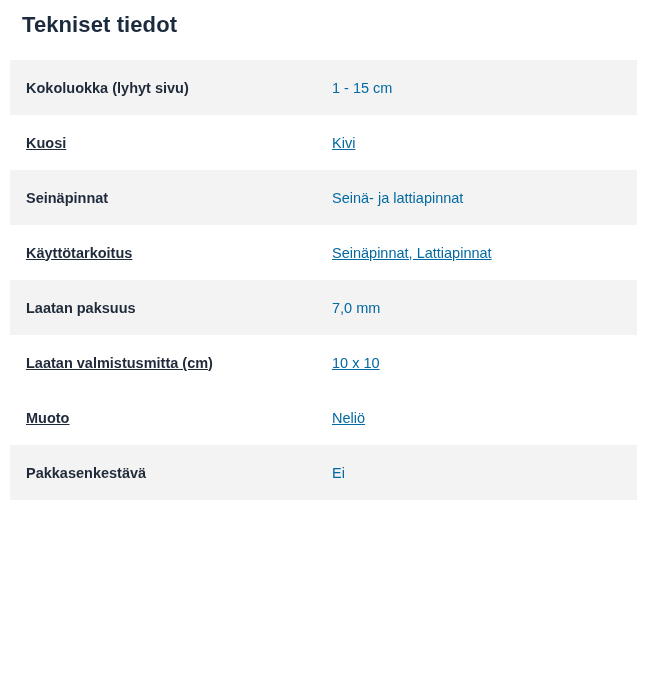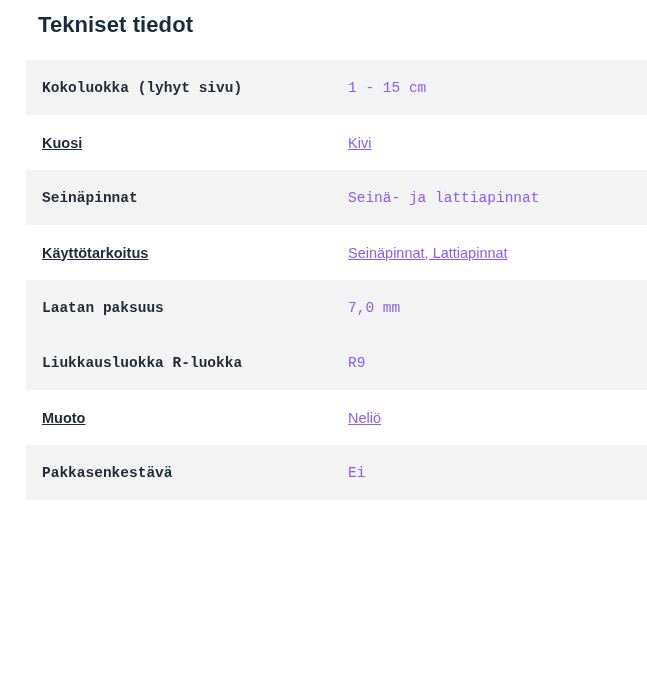--- a/index.html
+++ b/index.html
@@ -8,21 +8,21 @@
   }
   body {
     width: 647px;
     height: 691px;
     background: #ffffff;
     font-family: "Liberation Sans", sans-serif;
     color: #2b3545;
     overflow: hidden;
   }
   .wrap {
-    padding: 0 26px;
+    padding: 0 10px;
     box-sizing: border-box;
     width: 636px;
   }
   .page-title {
     font-size: 22px;
     font-weight: bold;
     color: #1b2a3d;
     margin: 12px 0 0 12px;
     letter-spacing: 0.1px;
   }
@@ -30,39 +30,38 @@
     margin-top: 22px;
     width: 627px;
     border-collapse: collapse;
     table-layout: fixed;
   }
   .spec-table tr {
     height: 55px;
   }
   .spec-table tr.odd td {
     background: #f3f3f3;
-    font-family: Liberation Mono, monospace;
   }
   .spec-table tr.even td {
     background: #ffffff;
     text-decoration: underline;
   }
   .spec-table td {
     vertical-align: middle;
     font-size: 14.5px;
     padding: 0 0 0 16px;
     border: none;
   }
   .spec-table td.label {
     width: 292px;
     font-weight: bold;
     color: #1f2b3a;
   }
   .spec-table td.value {
-    color: #8b5cf6;
+    color: #0369a1;
     font-weight: normal;
     padding-left: 14px;
   }
 </style>
 </head>
 <body>
 
 <div class="wrap">
 
   <h1 class="page-title">Tekniset tiedot</h1>
@@ -88,25 +87,25 @@
       <tr class="even">
         <td class="label">Käyttötarkoitus</td>
         <td class="value">Seinäpinnat, Lattiapinnat</td>
       </tr>
 
       <tr class="odd">
         <td class="label">Laatan paksuus</td>
         <td class="value">7,0 mm</td>
       </tr>
 
+      <tr class="even">
+        <td class="label">Laatan valmistusmitta (cm)</td>
+        <td class="value">10 x 10</td>
+      </tr>
 
-      <tr class="odd">
-        <td class="label">Liukkausluokka R-luokka</td>
-        <td class="value">R9</td>
-      </tr>
 
       <tr class="even">
         <td class="label">Muoto</td>
         <td class="value">Neliö</td>
       </tr>
 
       <tr class="odd">
         <td class="label">Pakkasenkestävä</td>
         <td class="value">Ei</td>
       </tr>

